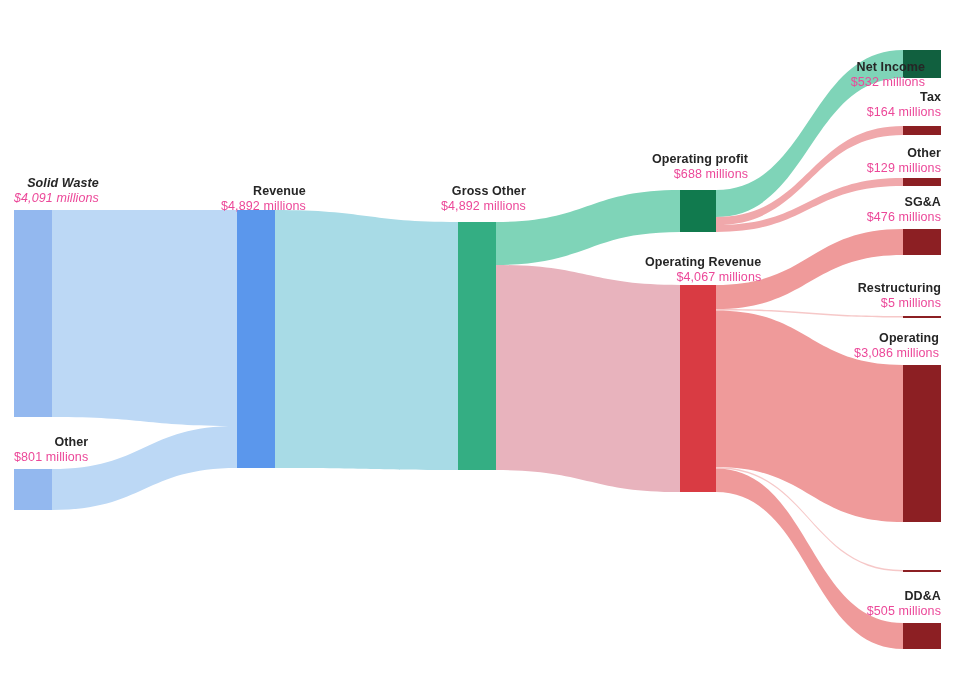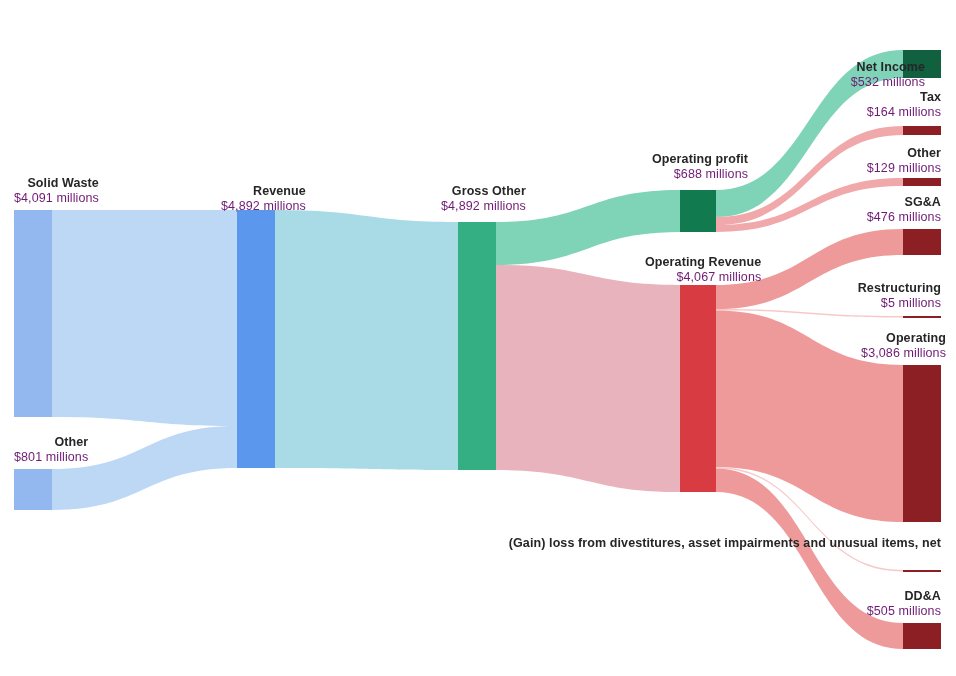--- a/index.html
+++ b/index.html
@@ -36,21 +36,21 @@
     display: block;
     font-size: 12.5px;
     font-weight: bold;
     color: #262626;
     letter-spacing: 0.1px;
   }
   .node-label .lbl-value {
     display: block;
     font-size: 12.5px;
     font-weight: normal;
-    color: #701a75;
+    color: #ec4899;
     letter-spacing: 0.1px;
   }
   .lbl-left  { text-align: right; }
   .lbl-right { text-align: right; }
 </style>
 </head>
 <body>
 
 <div id="sankey-root">
   <svg id="sankey-svg" viewBox="0 0 956 676" preserveAspectRatio="none" xmlns="http://www.w3.org/2000/svg">
@@ -80,21 +80,21 @@
         <rect x="903" y="126" width="38" height="9" fill="#8c1f23" shape-rendering="crispEdges"></rect>
         <rect x="903" y="178" width="38" height="8" fill="#8c1f23" shape-rendering="crispEdges"></rect>
         <rect x="903" y="229" width="38" height="26" fill="#8c1f23" shape-rendering="crispEdges"></rect>
         <rect x="903" y="316" width="38" height="1.5" fill="#8c1f23" shape-rendering="crispEdges"></rect>
         <rect x="903" y="365" width="38" height="157" fill="#8c1f23" shape-rendering="crispEdges"></rect>
         <rect x="903" y="570" width="38" height="1.5" fill="#8c1f23" shape-rendering="crispEdges"></rect>
         <rect x="903" y="623" width="38" height="26" fill="#8c1f23" shape-rendering="crispEdges"></rect>
       </g>
   </svg>
   <div id="labels-layer">
-      <div class="node-label lbl-left" style="left: 14px; top: 176px;">
+      <div class="node-label lbl-left" style="left: 14px; top: 176px; font-style: italic;">
         <span class="lbl-name">Solid Waste</span>
         <span class="lbl-value">$4,091 millions</span>
       </div>
       <div class="node-label lbl-left" style="left: 14px; top: 435px;">
         <span class="lbl-name">Other</span>
         <span class="lbl-value">$801 millions</span>
       </div>
       <div class="node-label lbl-left" style="left: 221px; top: 184px;">
         <span class="lbl-name">Revenue</span>
         <span class="lbl-value">$4,892 millions</span>
@@ -124,25 +124,24 @@
         <span class="lbl-value">$129 millions</span>
       </div>
       <div class="node-label lbl-right" style="right: 15px; top: 195px; text-align: right;">
         <span class="lbl-name">SG&amp;A</span>
         <span class="lbl-value">$476 millions</span>
       </div>
       <div class="node-label lbl-right" style="right: 15px; top: 281px;">
         <span class="lbl-name">Restructuring</span>
         <span class="lbl-value">$5 millions</span>
       </div>
-      <div class="node-label lbl-right" style="right: 10px; top: 331px; margin-left: 44px;">
+      <div class="node-label lbl-right" style="right: 17px; top: 331px; margin-left: 44px;">
         <span class="lbl-name">Operating</span>
         <span class="lbl-value">$3,086 millions</span>
       </div>
       <div class="node-label lbl-right" style="right: 15px; top: 536px;">
-        <span class="lbl-name">(Gain) loss from divestitures, asset impairments and unusual items, net</span>
       </div>
       <div class="node-label lbl-right" style="right: 15px; top: 589px;">
         <span class="lbl-name">DD&amp;A</span>
         <span class="lbl-value">$505 millions</span>
       </div>
     </div>
 </div>
 
 </body></html>

